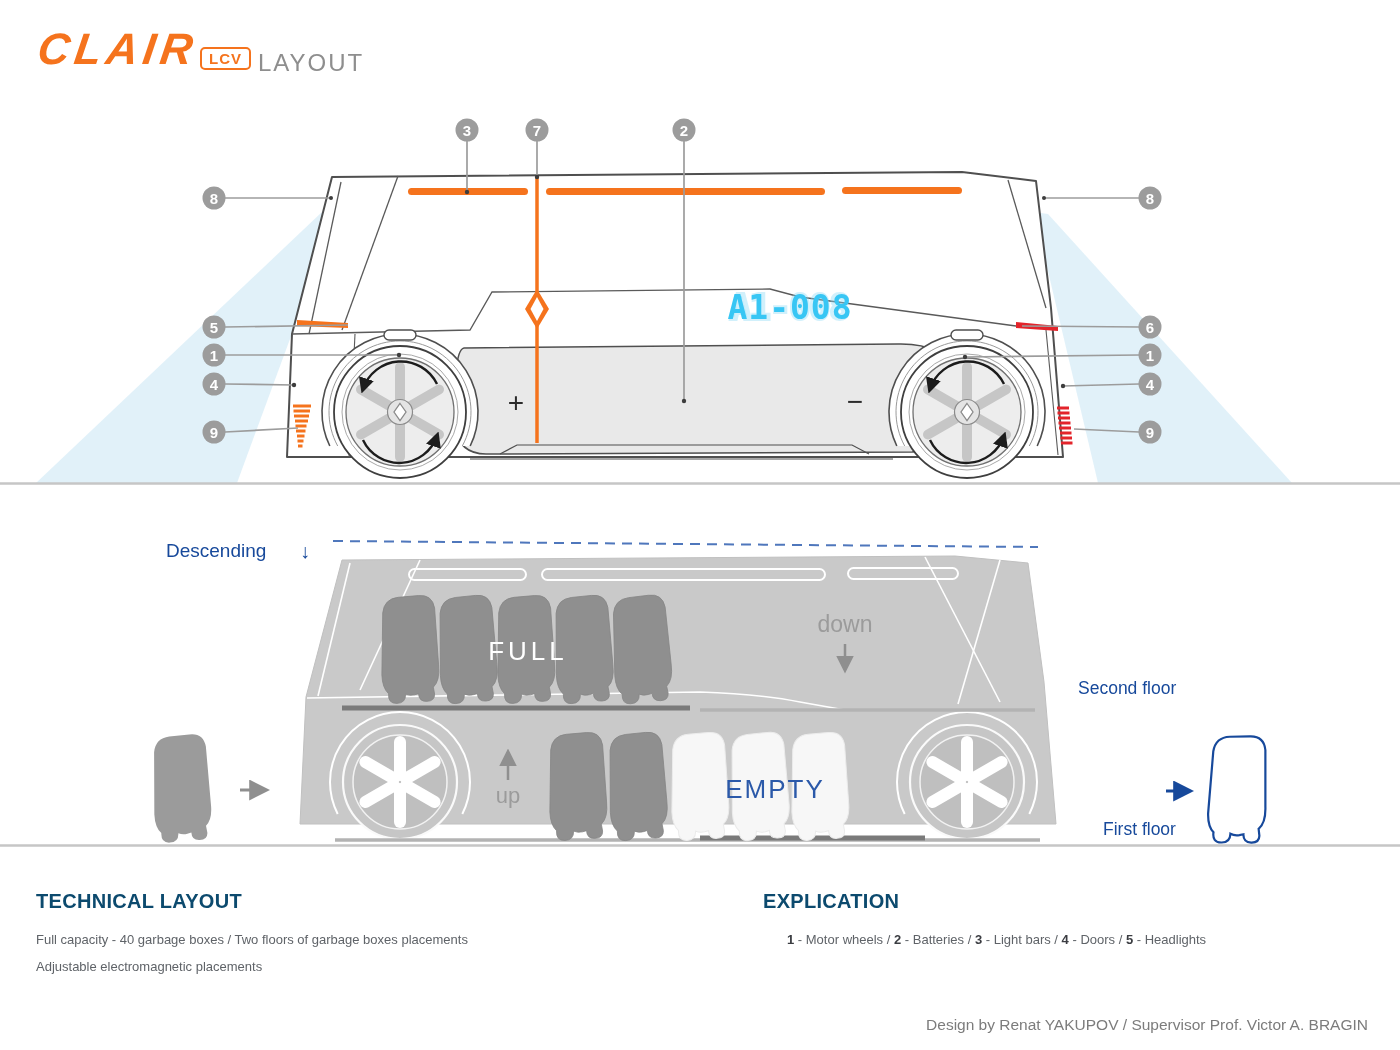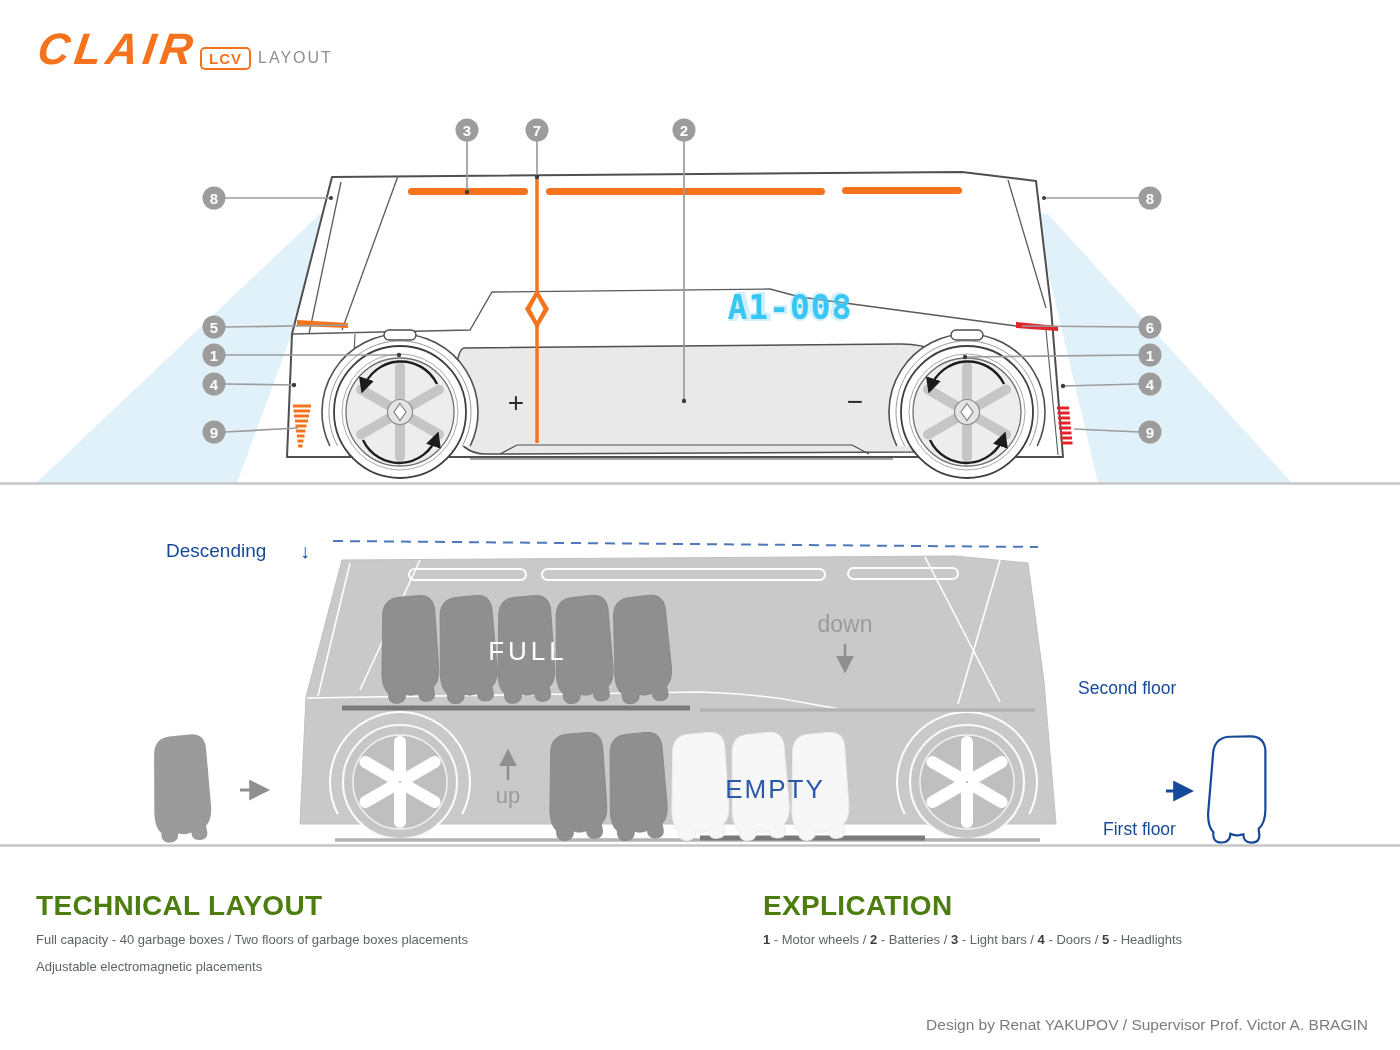--- a/index.html
+++ b/index.html
@@ -2,23 +2,23 @@
 <html><head>
 <meta charset="utf-8">
 <style>
   html,body{margin:0;padding:0;background:#fff;}
   .page{position:relative;width:1400px;height:1050px;background:#ffffff;overflow:hidden;
         font-family:"Liberation Sans",sans-serif;}
   .hdr-brand{position:absolute;left:38px;top:24px;font-size:44px;font-weight:800;font-style:italic;
              letter-spacing:5px;color:#f5731d;transform:skewX(-8deg);}
   .hdr-badge{position:absolute;left:200px;top:47px;border:2.5px solid #f5731d;border-radius:5px;
              color:#f5731d;font-weight:700;font-size:15px;padding:1px 7px;letter-spacing:1px;}
-  .hdr-title{position:absolute;left:258px;top:49px;color:#8e8e8e;font-size:16px;letter-spacing:2px;}
+  .hdr-title{position:absolute;left:258px;top:49px;color:#8e8e8e;font-size:24px;letter-spacing:2px;}
   svg.diagram{position:absolute;left:0;top:0;}
-  .blk-title{position:absolute;font-size:28px;font-weight:700;color:#4d7c0f;letter-spacing:0.3px;}
+  .blk-title{position:absolute;font-size:20px;font-weight:700;color:#0c4a6e;letter-spacing:0.3px;}
   .blk-body{position:absolute;font-size:13px;color:#5f6368;line-height:27px;}
   .exp-line b{color:#3b3d42;font-weight:700;}
   .footer{position:absolute;right:32px;top:1016px;font-size:15.5px;color:#7c7c7c;text-align:right;}
 </style>
 </head>
 <body>
 
 <div class="page">
 
   <div class="hdr-brand">CLAIR</div>
@@ -315,18 +315,18 @@
     </g>
   </svg>
 
   <div class="blk-title" style="left:36px;top:890px;">TECHNICAL LAYOUT</div>
   <div class="blk-body" style="left:36px;top:926px;">
     <div>Full capacity - 40 garbage boxes / Two floors of garbage boxes placements</div>
     <div>Adjustable electromagnetic placements</div>
   </div>
 
   <div class="blk-title" style="left:763px;top:890px;text-align:right;">EXPLICATION</div>
-  <div class="blk-body" style="left:763px;top:926px;">
+  <div class="blk-body" style="left:787px;top:926px;">
       <div class="exp-line"><b>1</b> - Motor wheels / <b>2</b> - Batteries / <b>3</b> - Light bars / <b>4</b> - Doors / <b>5</b> - Headlights</div>
     </div>
 
   <div class="footer">Design by Renat YAKUPOV / Supervisor Prof. Victor A. BRAGIN</div>
 </div>
 
 </body></html>

